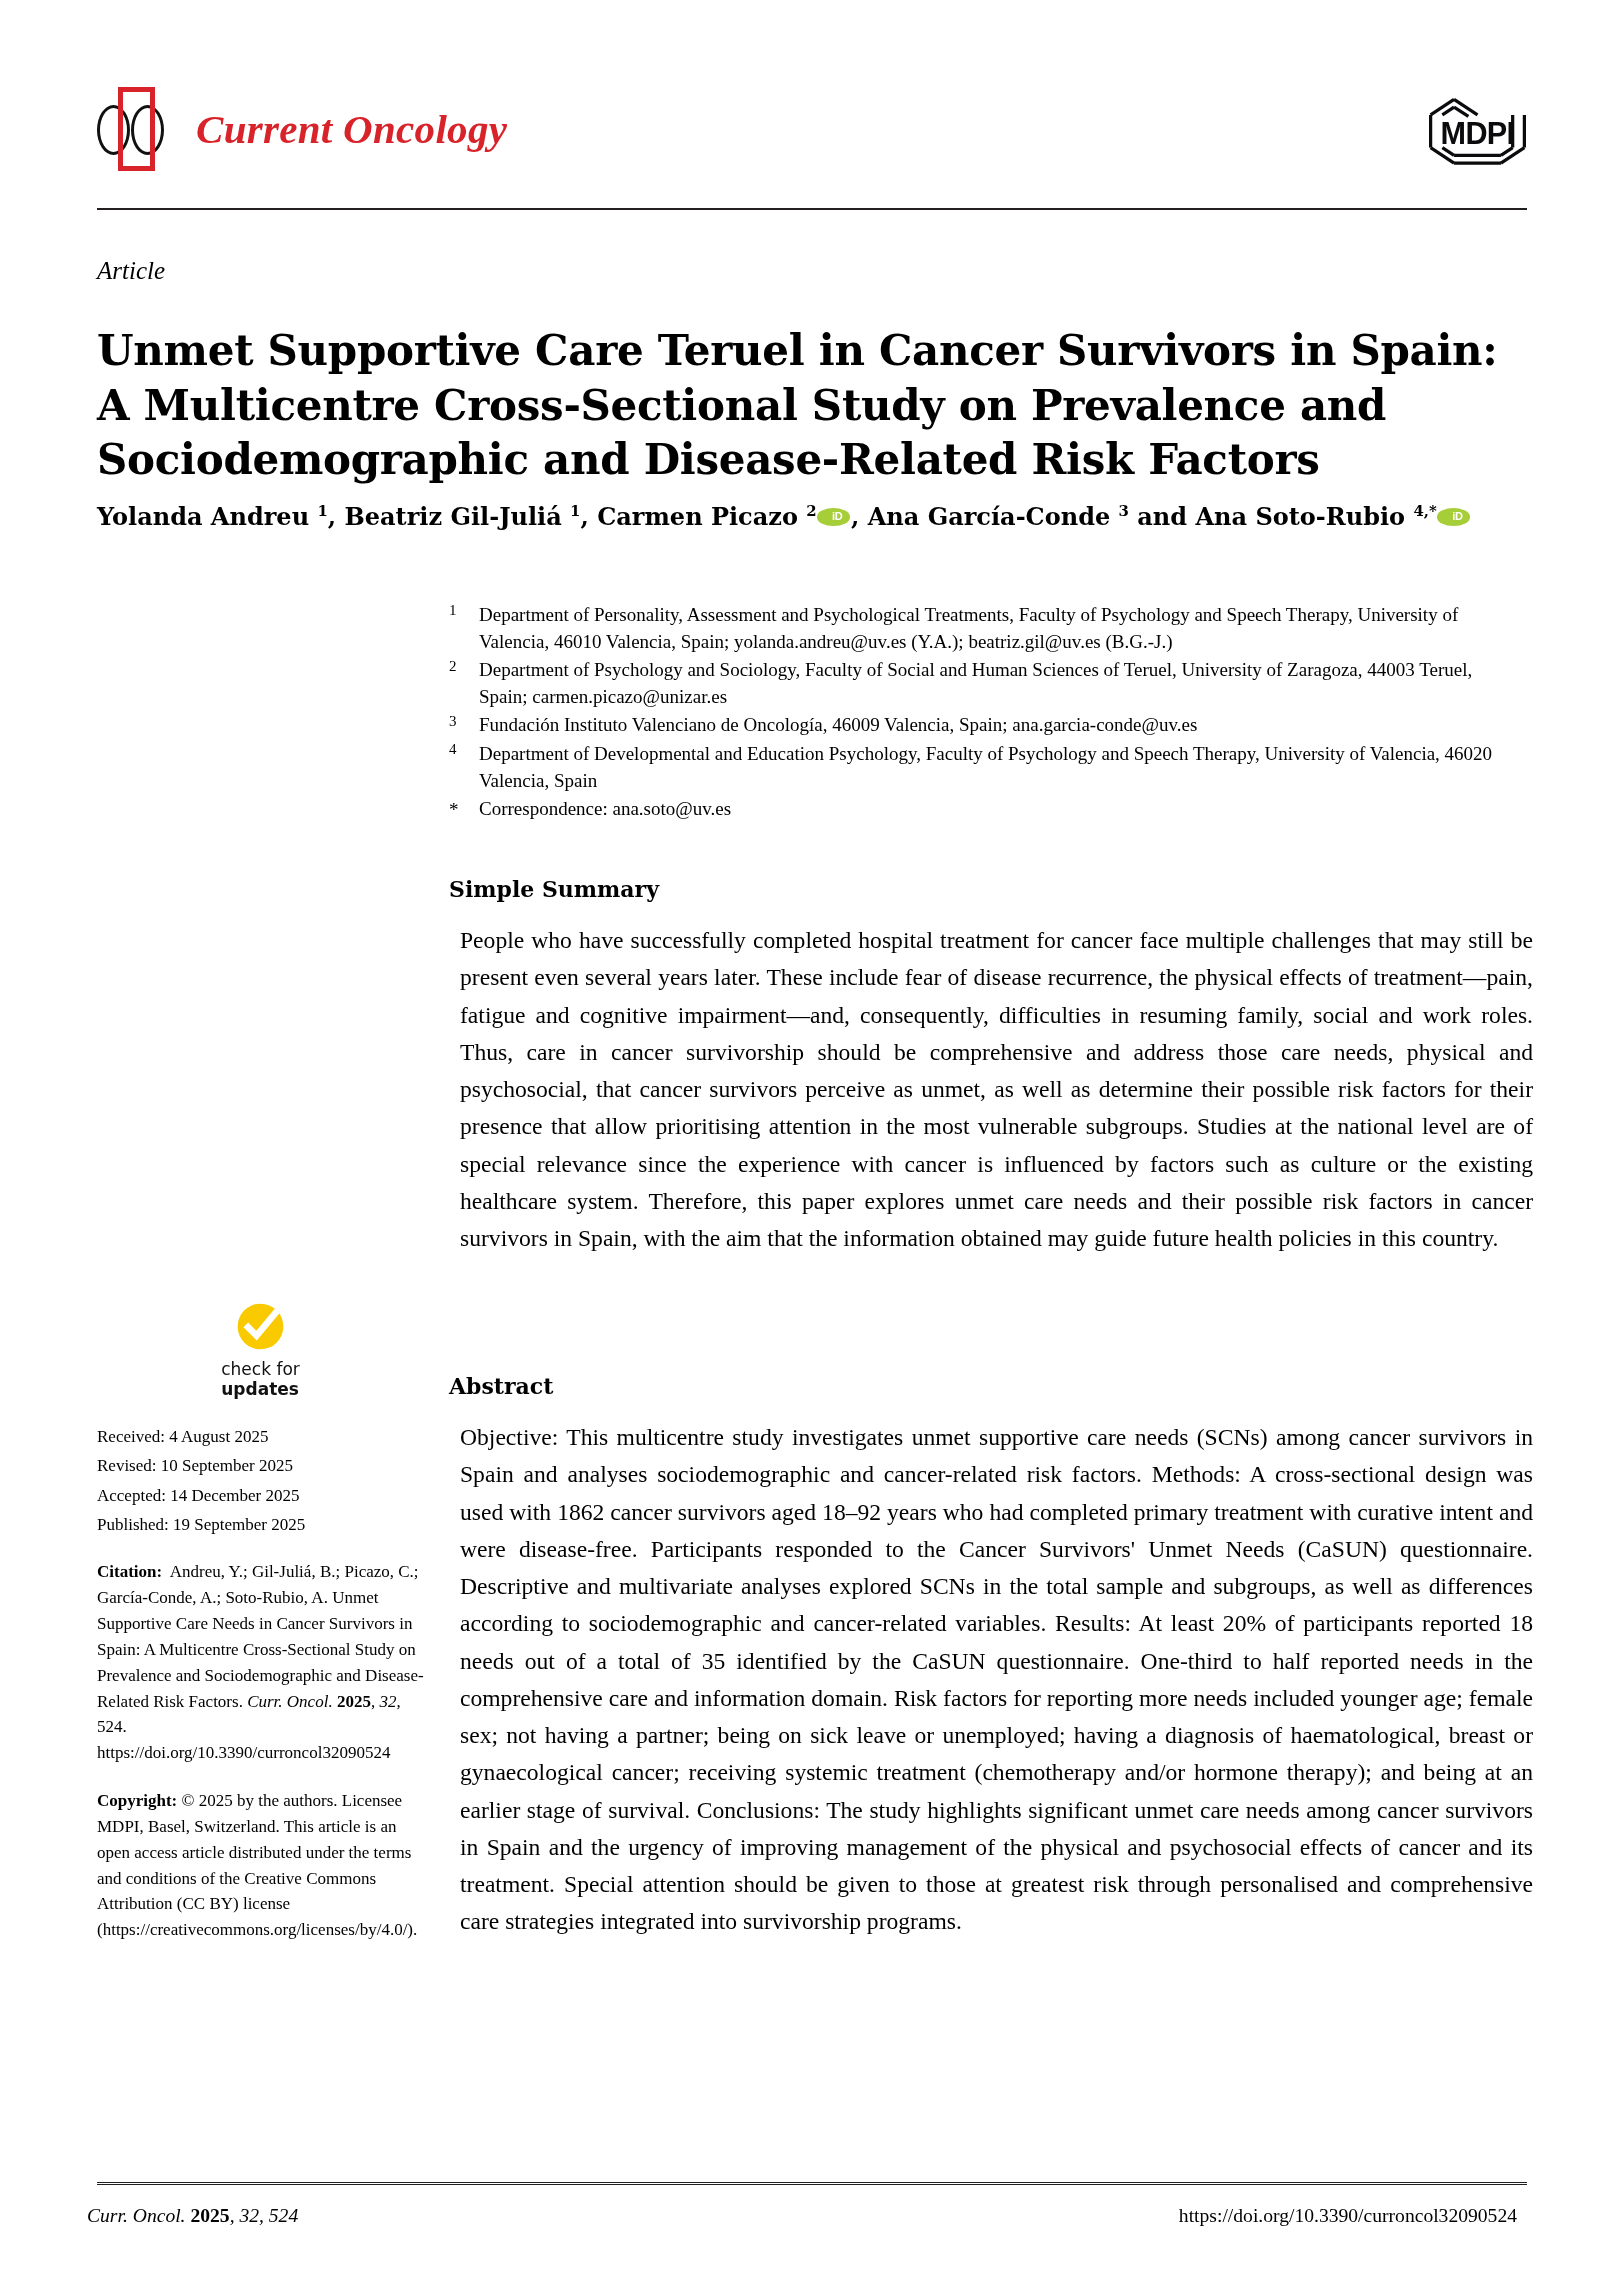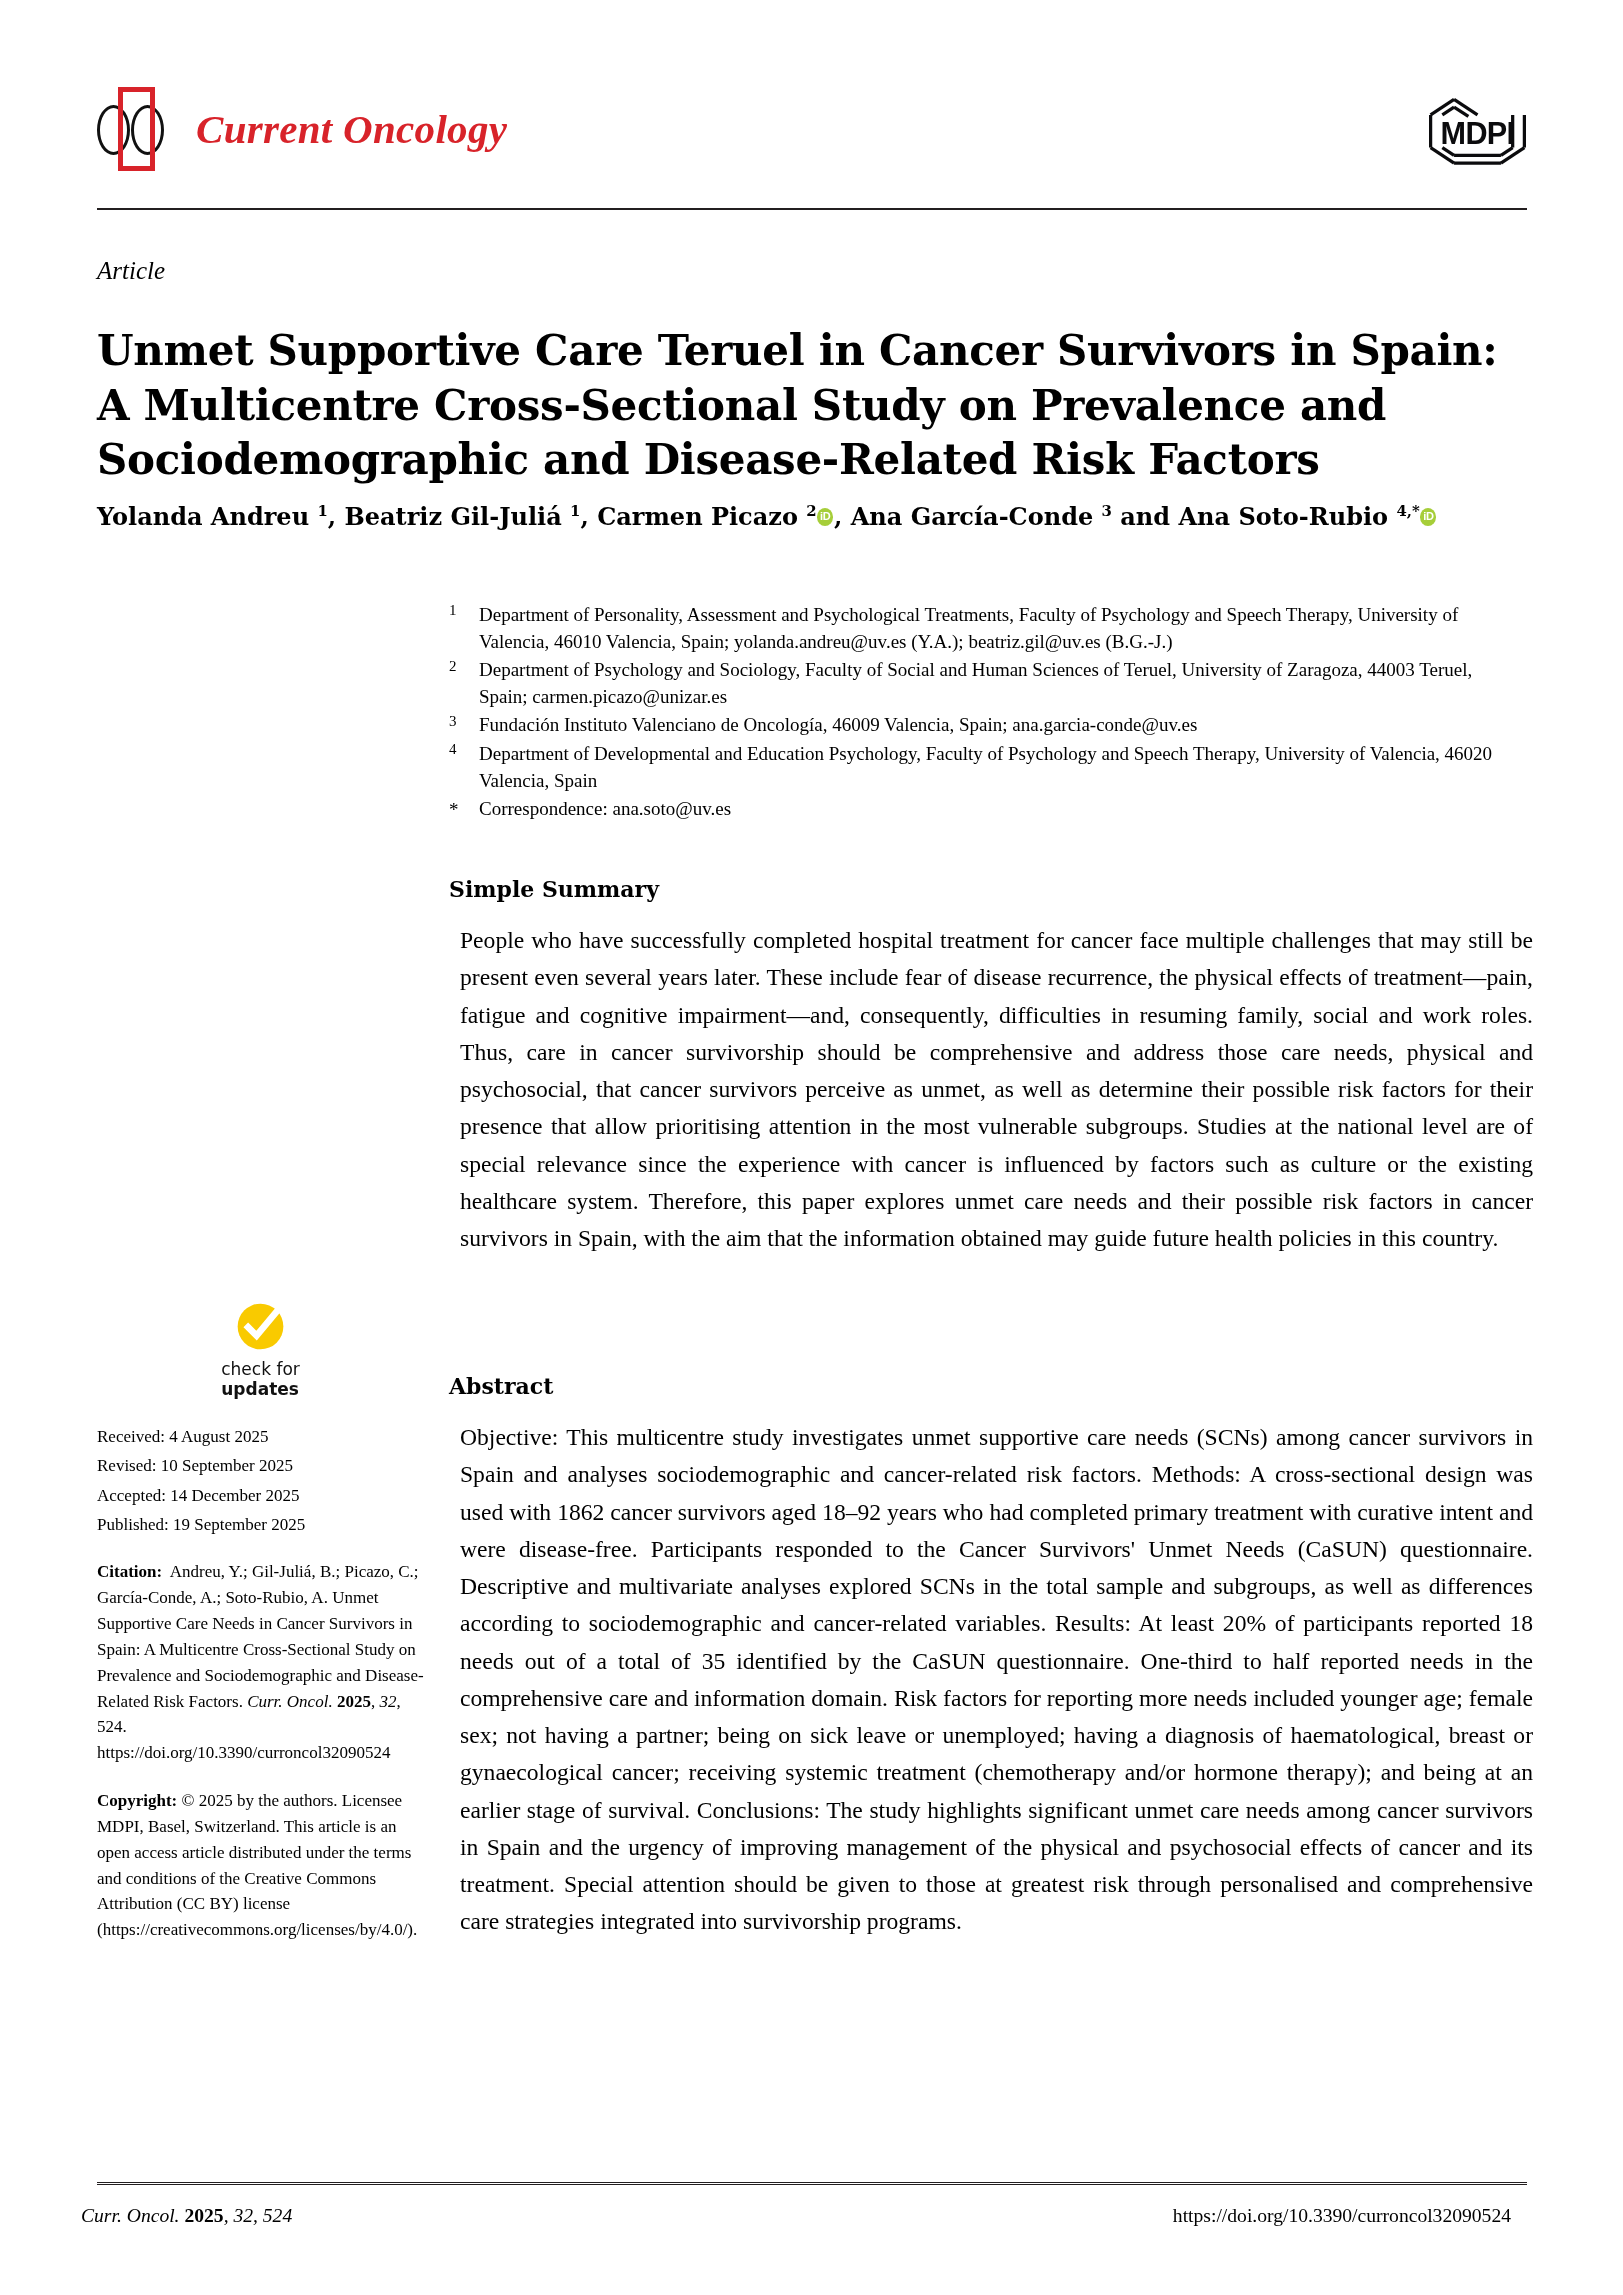--- a/index.html
+++ b/index.html
@@ -123,33 +123,34 @@
     width: 1430px;
     font-family: "DejaVu Serif", "Liberation Serif", serif;
     font-weight: bold;
     font-size: 24px;
     line-height: 1.5;
     color: #000;
   }
   .authors sup { font-size: 0.62em; font-weight: bold; vertical-align: super; }
   .orcid {
     display: inline-block;
-    width: 16px;
+    width: 26px;
     height: 17.7px;
     border-radius: 50%;
     background: #a6ce39;
     color: #ffffff;
     font-family: "Liberation Sans", sans-serif;
     font-size: 11px;
     font-weight: bold;
     line-height: 17.7px;
     text-align: center;
     vertical-align: 5.2px;
     margin: 0 0.7px;
     letter-spacing: -0.3px;
+    padding-left: 7px;
   }
 
   
   .affiliations {
     position: absolute;
     left: 449px;
     top: 602px;
     width: 1073px;
     font-size: 19px;
     line-height: 1.42;
@@ -236,21 +237,21 @@
     left: 97px;
     top: 2182px;
     width: 1430px;
     height: 2.6px;
     border-top: 1.3px solid #231f20;
     border-bottom: 0.7px solid #231f20;
     box-sizing: border-box;
   }
   .footer {
     position: absolute;
-    left: 81px;
+    left: 87px;
     top: 2205px;
     width: 1430px;
     display: flex;
     justify-content: space-between;
     align-items: baseline;
     font-size: 19.6px;
     color: #000;
   }
   .footer-left { font-style: italic; }
   .footer-left b { font-style: normal; font-weight: bold; }

